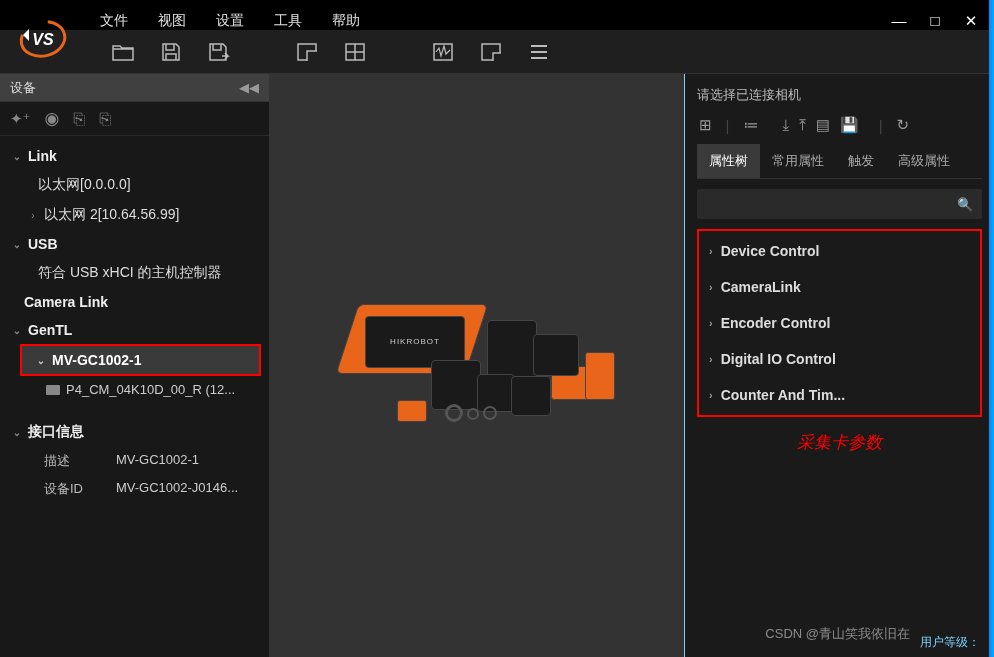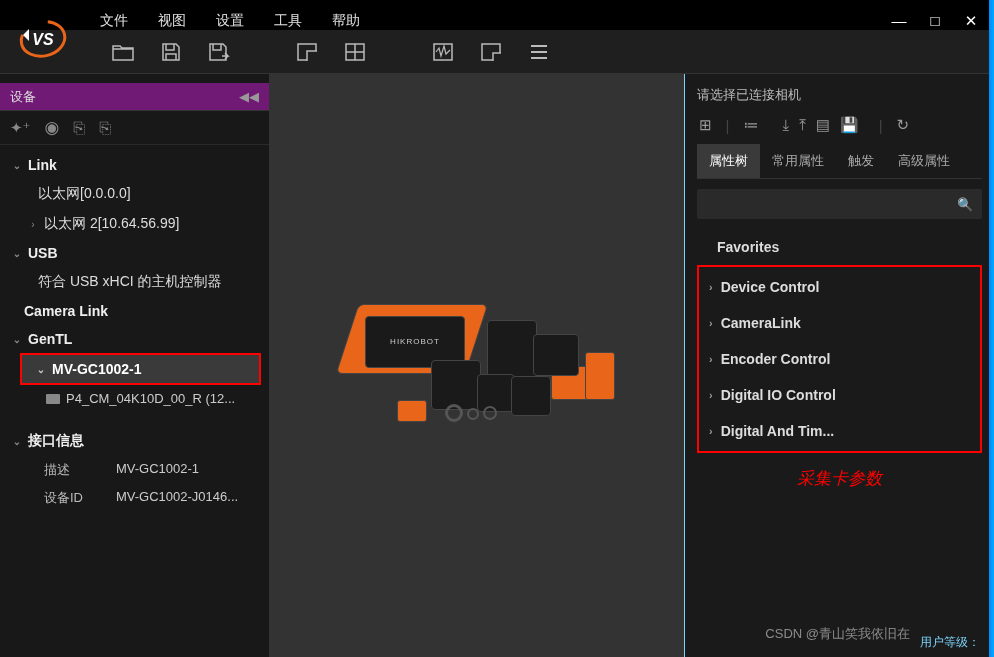--- a/index.html
+++ b/index.html
@@ -7,21 +7,21 @@
   .titlebar { height: 30px; background: #000; display: flex; align-items: flex-end; padding-left: 100px; }
   .logo { position: absolute; top: 16px; left: 14px; width: 58px; height: 46px; display:flex; align-items:center; justify-content:center;}
   .menu { display: flex; gap: 30px; color: #e0e0e0; font-size: 14px; }
   .menu span { cursor: pointer; }
   .winbtns { margin-left: auto; display: flex; gap: 18px; padding-right: 14px; color: #fff; font-size: 15px;}
   .winbtns span { cursor: pointer; width:18px; text-align:center;}
   .toolbar { height: 44px; background: #1f1f1f; display: flex; align-items: center; padding-left: 110px; gap: 22px; border-bottom:1px solid #333;}
   .tool-icon { width: 26px; height: 26px; display:flex; align-items:center; justify-content:center; cursor:pointer; color:#b8b8b8;}
   .main { display: flex; height: calc(100% - 74px); }
   .sidebar { width: 270px; background: #181818; border-right: 1px solid #333; display:flex; flex-direction:column;}
-  .sidebar-header { height: 28px; background:#701a75; display:flex; align-items:center; padding:0 10px; color:#ddd; font-size:13px; border-bottom:1px solid #333;margin-top:9px;}
+  .sidebar-header { height: 28px; background:#404040; display:flex; align-items:center; padding:0 10px; color:#ddd; font-size:13px; border-bottom:1px solid #333;}
   .sidebar-header .collapse { margin-left:auto; cursor:pointer; color:#999;}
   .dev-toolbar { height:34px; display:flex; align-items:center; padding:0 10px; gap:14px; border-bottom:1px solid #2a2a2a;}
   .dev-toolbar span { color:#888; cursor:pointer; font-size:15px;}
   .tree { padding: 6px 0; font-size:14px; color:#ddd; overflow-y:auto; flex:1;}
   .tree-item { padding: 6px 10px 6px 20px; cursor:pointer; display:flex; align-items:center; gap:6px;}
   .tree-item.l1 { padding-left: 12px; font-weight:bold; color:#eee;}
   .tree-item.l2 { padding-left: 38px; font-weight:normal;}
   .tree-item.l2b { padding-left: 28px; font-weight:normal;}
   .tree-item.l3 { padding-left: 46px; font-weight:normal; color:#ccc; font-size:13px;}
   .tree-item.selected { background:#3a3a3a; color:#fff; font-weight:bold;}
@@ -233,43 +233,40 @@
     <div class="tabs">
       <div class="tab active">属性树</div>
       <div class="tab">常用属性</div>
       <div class="tab">触发</div>
       <div class="tab">高级属性</div>
     </div>
     <div class="search">
       <span class="mag">🔍</span>
     </div>
     <div class="prop-tree">
-      <div class="prop-item" style="padding-left:20px;">
-          <span>Favorites</span>
-        </div>
       <div class="red-box2">
         <div class="prop-item">
             <span class="chev2">›</span>
             <span>Device Control</span>
           </div>
         <div class="prop-item">
             <span class="chev2">›</span>
             <span>CameraLink</span>
           </div>
         <div class="prop-item">
             <span class="chev2">›</span>
             <span>Encoder Control</span>
           </div>
         <div class="prop-item">
             <span class="chev2">›</span>
             <span>Digital IO Control</span>
           </div>
         <div class="prop-item">
             <span class="chev2">›</span>
-            <span>Digital And Tim...</span>
+            <span>Counter And Tim...</span>
           </div>
       </div>
       <div class="annotation">采集卡参数</div>
     </div>
   </div>
 </div>
 
 <div class="footer">
   <span>用户等级：</span>
 </div>

